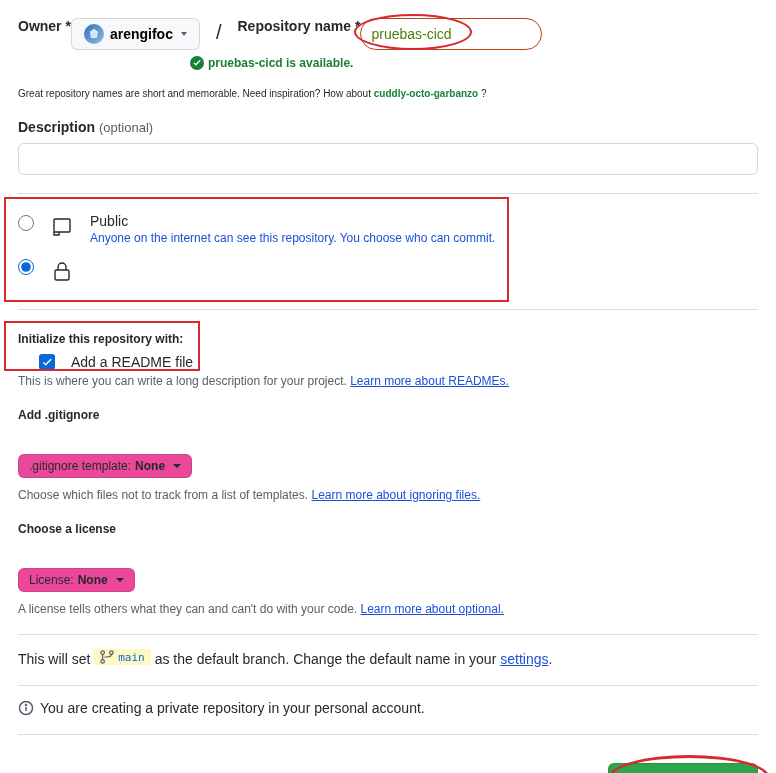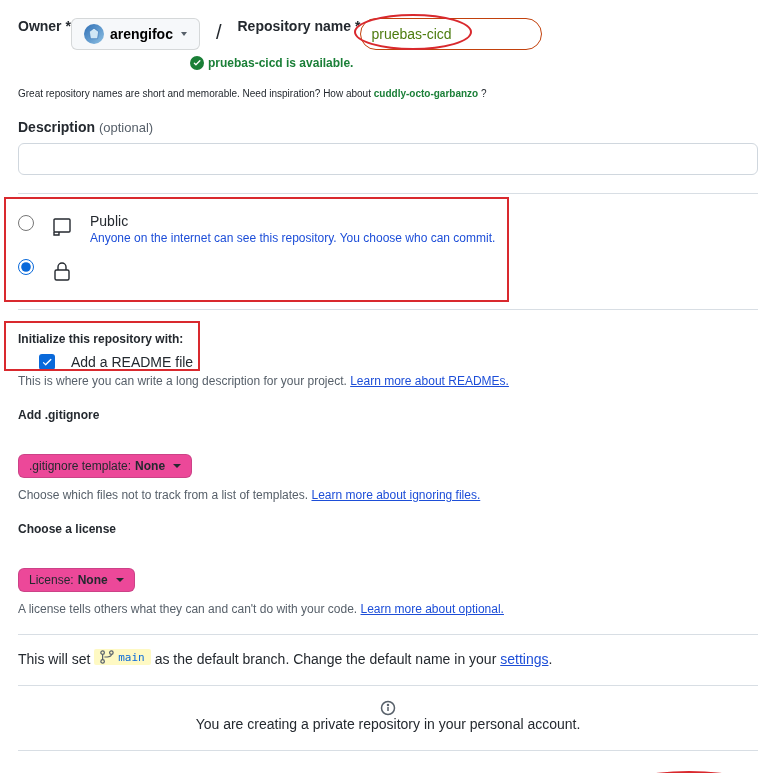--- a/index.html
+++ b/index.html
@@ -85,21 +85,21 @@
     }
     .select-btn .bold { font-weight: 600; }
     .caret { width:0; height:0; border-left:4px solid transparent; border-right:4px solid transparent; border-top:4px solid #24292f; margin-left:4px; }
     .branch-badge {
       display: inline-flex; align-items: center; gap: 4px;
       background: #fef9c3; border-radius: 2px; padding: 1px 6px;
       font-family: ui-monospace, SFMono-Regular, Menlo, monospace; font-size: 11px;
       color: #0969da;
     }
     .branch-badge svg { width: 14px; height: 14px; fill: #57606a; }
-    .info-row { display: flex; align-items: center; margin-top: 14px; color:#24292f; font-size:14px;flex-direction:column; }
+    .info-row { display: flex; align-items: center; gap: 6px; margin-top: 14px; color:#24292f; font-size:14px; }
     .info-row svg { width:16px; height:16px; fill:none; stroke:#57606a; stroke-width:1.5; }
     .action-row { margin-top: 28px; display: flex; justify-content: flex-end; position: relative; padding-bottom:10px;}
     .create-btn {
       background: #2da44e; color: #fff; border: 1px solid rgba(27,31,36,0.15);
       border-radius: 6px; padding: 7px 16px; font-weight: 600; font-size: 14px;
       cursor: pointer;
     }
     .ellipse-create {
       position: absolute; border: 3px solid #d9292e; border-radius: 50%;
       width: 162px; height: 46px; right: -12px; top: -8px; pointer-events: none;

